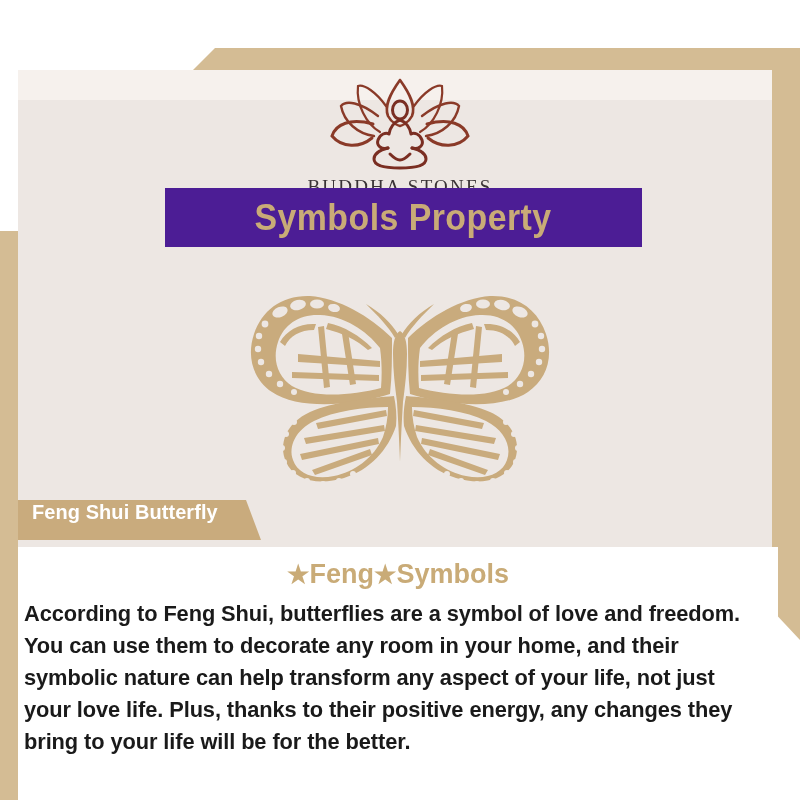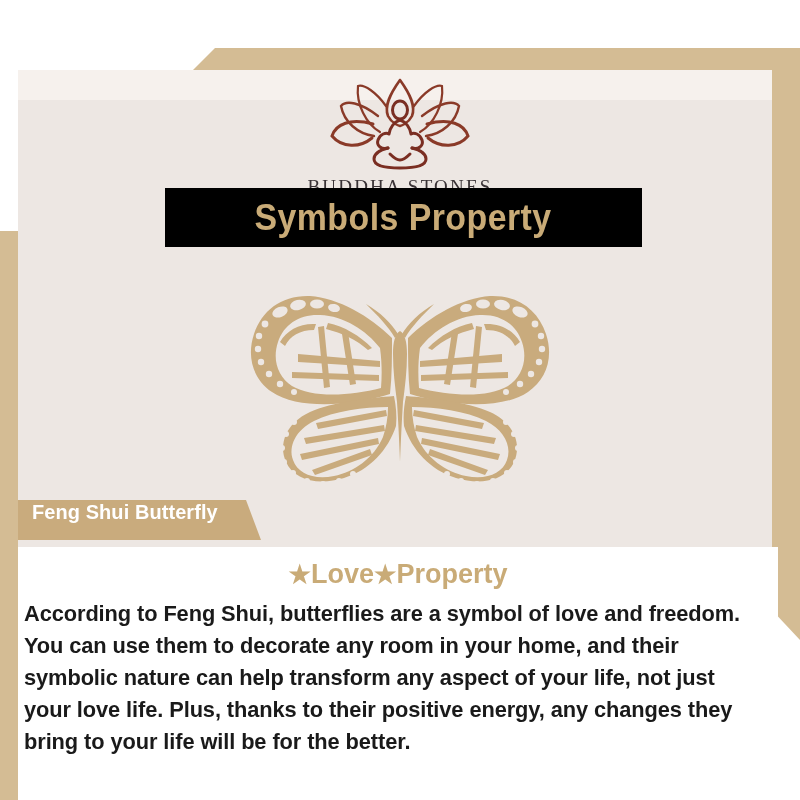--- a/index.html
+++ b/index.html
@@ -99,21 +99,21 @@
     font-weight: 400;
   }
 
   
   .title-band {
     position: absolute;
     top: 140px;
     left: 165px;
     width: 477px;
     height: 59px;
-    background: #000000;
+    background: #4c1d95;
     display: flex;
     align-items: center;
     justify-content: center;
   }
   .title-text {
     font-family: "Liberation Sans Narrow", "Liberation Sans", sans-serif;
     font-size: 36px;
     font-weight: bold;
     color: #C9AB77;
     letter-spacing: 0.5px;
@@ -350,18 +350,18 @@
         <circle cx="227" cy="198" r="3"></circle>
       </g>
     </svg>
   </div>
 
   <div class="label-banner">
     <span class="label-text">Feng Shui Butterfly</span>
   </div>
 
   <div class="body-panel">
-    <div class="subtitle"><span class="star">★</span><span>Love</span><span class="star">★</span><span>Property</span></div>
+    <div class="subtitle"><span class="star">★</span><span>Feng</span><span class="star">★</span><span>Symbols</span></div>
 
     <div class="paragraph">According to Feng Shui, butterflies are a symbol of love and freedom. You can use them to decorate any room in your home, and their symbolic nature can help transform any aspect of your life, not just your love life. Plus, thanks to their positive energy, any changes they bring to your life will be for the better.</div>
   </div>
 
 </div>
 
 </body></html>

